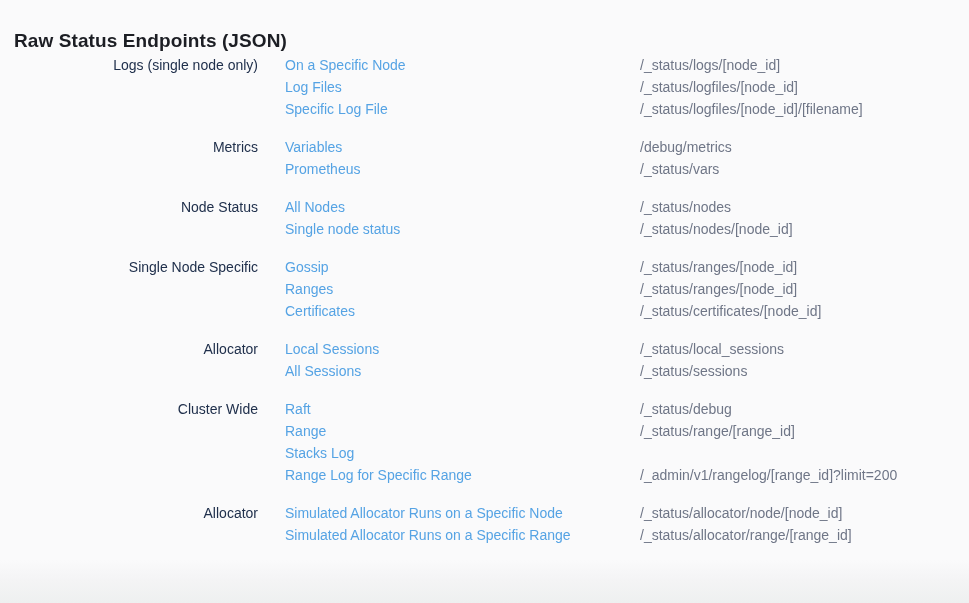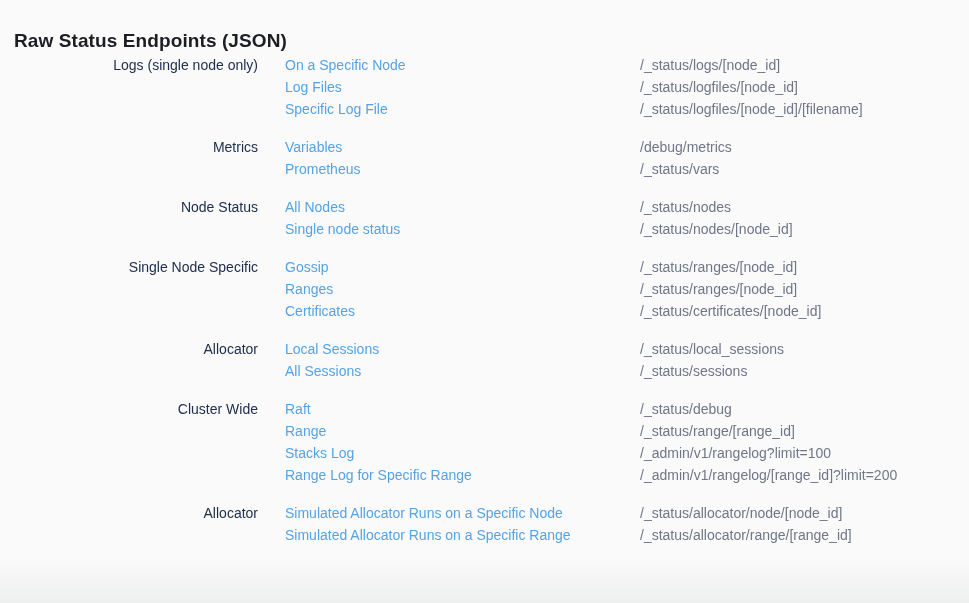--- a/index.html
+++ b/index.html
@@ -149,21 +149,20 @@
           <div class="row">
             <a class="link" href="#">Raft</a>
             <span class="path">/_status/debug</span>
           </div>
           <div class="row">
             <a class="link" href="#">Range</a>
             <span class="path">/_status/range/[range_id]</span>
           </div>
           <div class="row">
             <a class="link" href="#">Stacks Log</a>
-            <span class="path">/_admin/v1/rangelog?limit=100</span>
           </div>
           <div class="row">
             <a class="link" href="#">Range Log for Specific Range</a>
             <span class="path">/_admin/v1/rangelog/[range_id]?limit=200</span>
           </div>
         </div>
       </div>
       <div class="section">
         <div class="cat">Allocator</div>
         <div class="rows">

